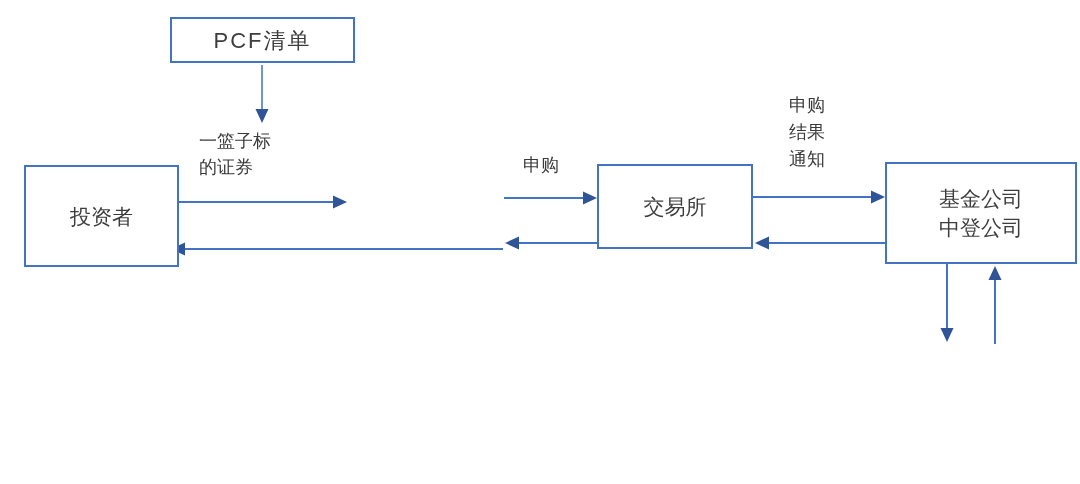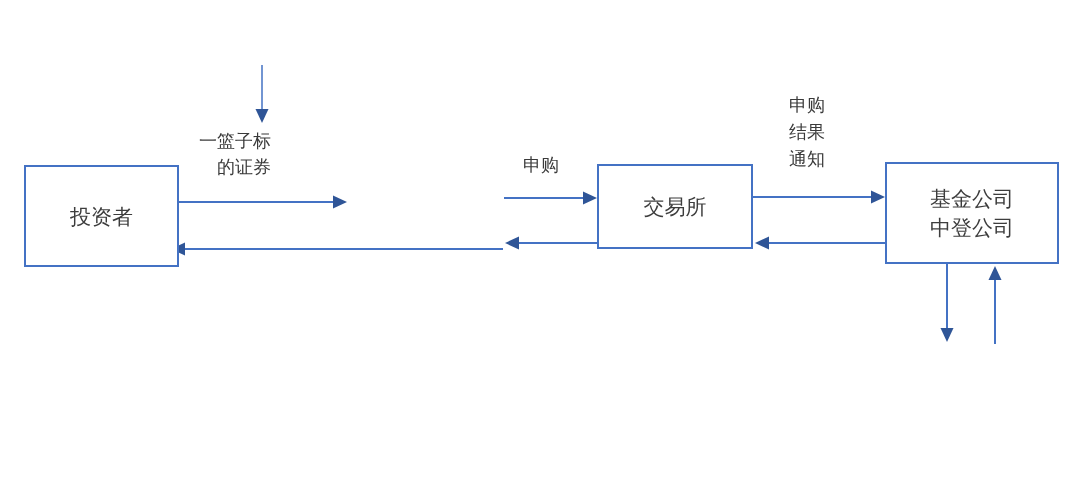--- a/index.html
+++ b/index.html
@@ -34,29 +34,28 @@
     text-align: center;
     color: #3d3d3d;
     font-size: 21px;
     white-space: pre-line;
     line-height: 29px;
   }
   .node-pcf        { left: 170px; top: 17px;  width: 185px; height: 46px;  font-size: 22px; letter-spacing: 2px; }
   .node-investor   { left: 15px;  top: 165px; width: 155px; height: 102px; margin-left: 9px; }
   .node-securities { left: 348px; top: 164px; width: 156px; height: 103px; }
   .node-exchange   { left: 597px; top: 164px; width: 156px; height: 85px; }
-  .node-fund       { left: 885px; top: 162px; width: 174px; height: 102px; }
+  .node-fund       { left: 885px; top: 162px; width: 192px; height: 102px; }
   .node-etf        { left: 890px; top: 344px; width: 180px; height: 104px; font-size: 22px; letter-spacing: 1px; }
   .edge-label {
     position: absolute;
     color: #3a3a3a;
     font-size: 18px;
     white-space: pre-line;
     line-height: 26px;
-    text-align: right;
   }
   .label-basket    { left: 199px; top: 128px; }
   .label-subscribe { left: 523px; top: 152px; }
   .label-result    { left: 789px; top: 92px; line-height: 27px; }
 </style>
 </head>
 <body>
 
 <div class="canvas">
 
@@ -94,20 +93,21 @@
         <line x1="947" y1="264" x2="947" y2="329"></line>
         <polygon points="947,342 940.5,328 953.5,328" stroke="none"></polygon>
       </g>
       <g>
         <line x1="995" y1="344" x2="995" y2="279"></line>
         <polygon points="995,266 988.5,280 1001.5,280" stroke="none"></polygon>
       </g>
     </g>
   </svg>
 
+  <div class="node node-pcf">PCF清单</div>
 
   <div class="node node-investor">投资者</div>
 
 
   <div class="node node-exchange">交易所</div>
 
   <div class="node node-fund">基金公司
 中登公司</div>
 
 

